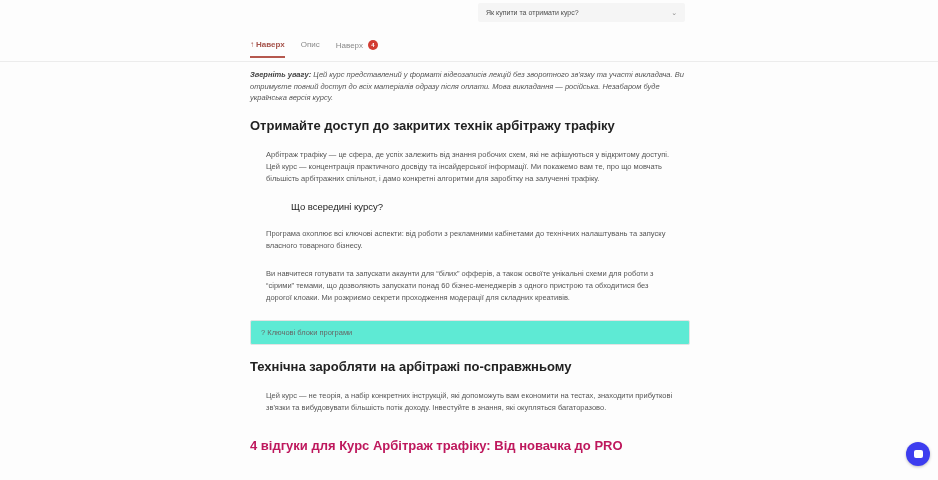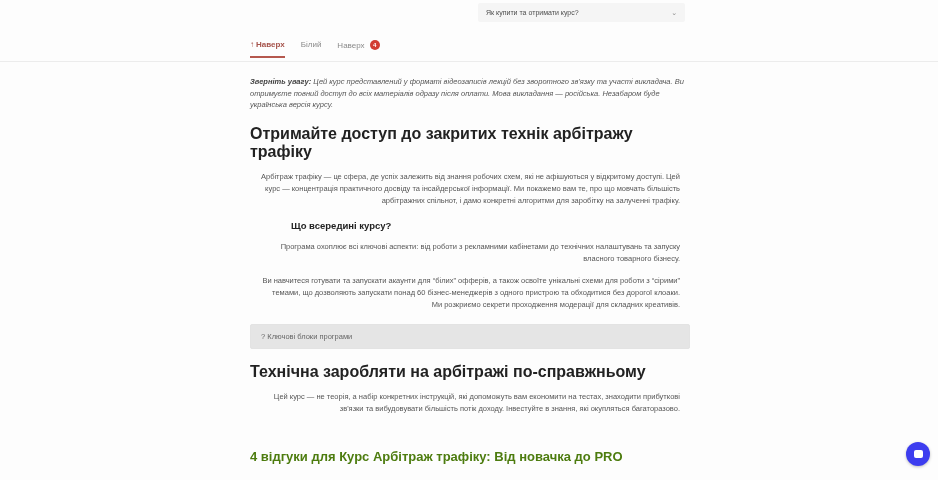--- a/index.html
+++ b/index.html
@@ -22,30 +22,30 @@
   .tab{padding-bottom:7px;cursor:pointer;display:flex;align-items:center;gap:2px;}
   .tab.active{color:#a5524a;font-weight:bold;border-bottom:2px solid #b5584e;}
   .badge{
     display:inline-flex;align-items:center;justify-content:center;
     background:#d23c32;color:#fff;width:10px;height:10px;border-radius:50%;
     font-size:6px;margin-left:3px;font-weight:bold;
   }
   .divider{position:absolute;top:61px;left:0;width:938px;border-top:1px solid #ececec;}
   
   .content{position:absolute;left:250px;top:68px;width:440px;}
-  .notice{font-style:italic;font-size:7.5px;line-height:1.55;color:#555;margin:8px 0 0;}
+  .notice{font-style:italic;font-size:7.5px;line-height:1.55;color:#555;margin:1px 0 0;}
   .notice b{color:#3f3f3f;}
-  h2.sec{font-size:16px;color:#222;margin:14px 0 6px;font-weight:bold;}
-  h3.sec{font-size:9.5px;color:#222;margin:13px 0 5px;font-weight:bold;padding-left:41px;}
-  p.body{font-size:7.5px;line-height:1.6;color:#565656;margin:10px;text-align:right;}
+  h2.sec{font-size:13px;color:#222;margin:14px 0 6px;font-weight:bold;}
+  h3.sec{font-size:9.5px;color:#222;margin:13px 0 5px;font-weight:normal;padding-left:41px;}
+  p.body{font-size:7.5px;line-height:1.6;color:#565656;margin:16px;}
   .accordion{
-    border:1px solid #e3e3e3;border-radius:2px;background:#e5e5e5;
+    border:1px solid #e3e3e3;border-radius:2px;background:#5eead4;
     padding:7px 10px;font-size:7.5px;color:#666;margin:13px 0 2px;cursor:pointer;
   }
-  .reviews-heading{font-size:13px;color:#4d7c0f;font-weight:bold;margin:34px 0 10px;}
+  .reviews-heading{font-size:13px;color:#be185d;font-weight:bold;margin:24px 0 10px;}
   
   .chat-btn{
     position:absolute;right:8px;bottom:14px;width:24px;height:24px;border-radius:50%;
     background:#3d3def;display:flex;align-items:center;justify-content:center;cursor:pointer;
     box-shadow:0 1px 3px rgba(0,0,0,.25);
   }
   .chat-icon{width:9px;height:8px;background:#fff;border-radius:2px;}
 </style>
 </head>
 <body>
@@ -54,21 +54,21 @@
   <span>Як купити та отримати курс?</span>
   <span class="chev">⌄</span>
 </div>
 
 <div class="tabs">
   <div class="tab active">
     <span>↑</span>
     <span>Наверх</span>
   </div>
   <div class="tab">
-    <span>Білий</span>
+    <span>Опис</span>
   </div>
   <div class="tab">
     <span>Наверх</span>
     <span class="badge">4</span>
   </div>
 </div>
 <div class="divider"></div>
 
 <div class="content">
 

